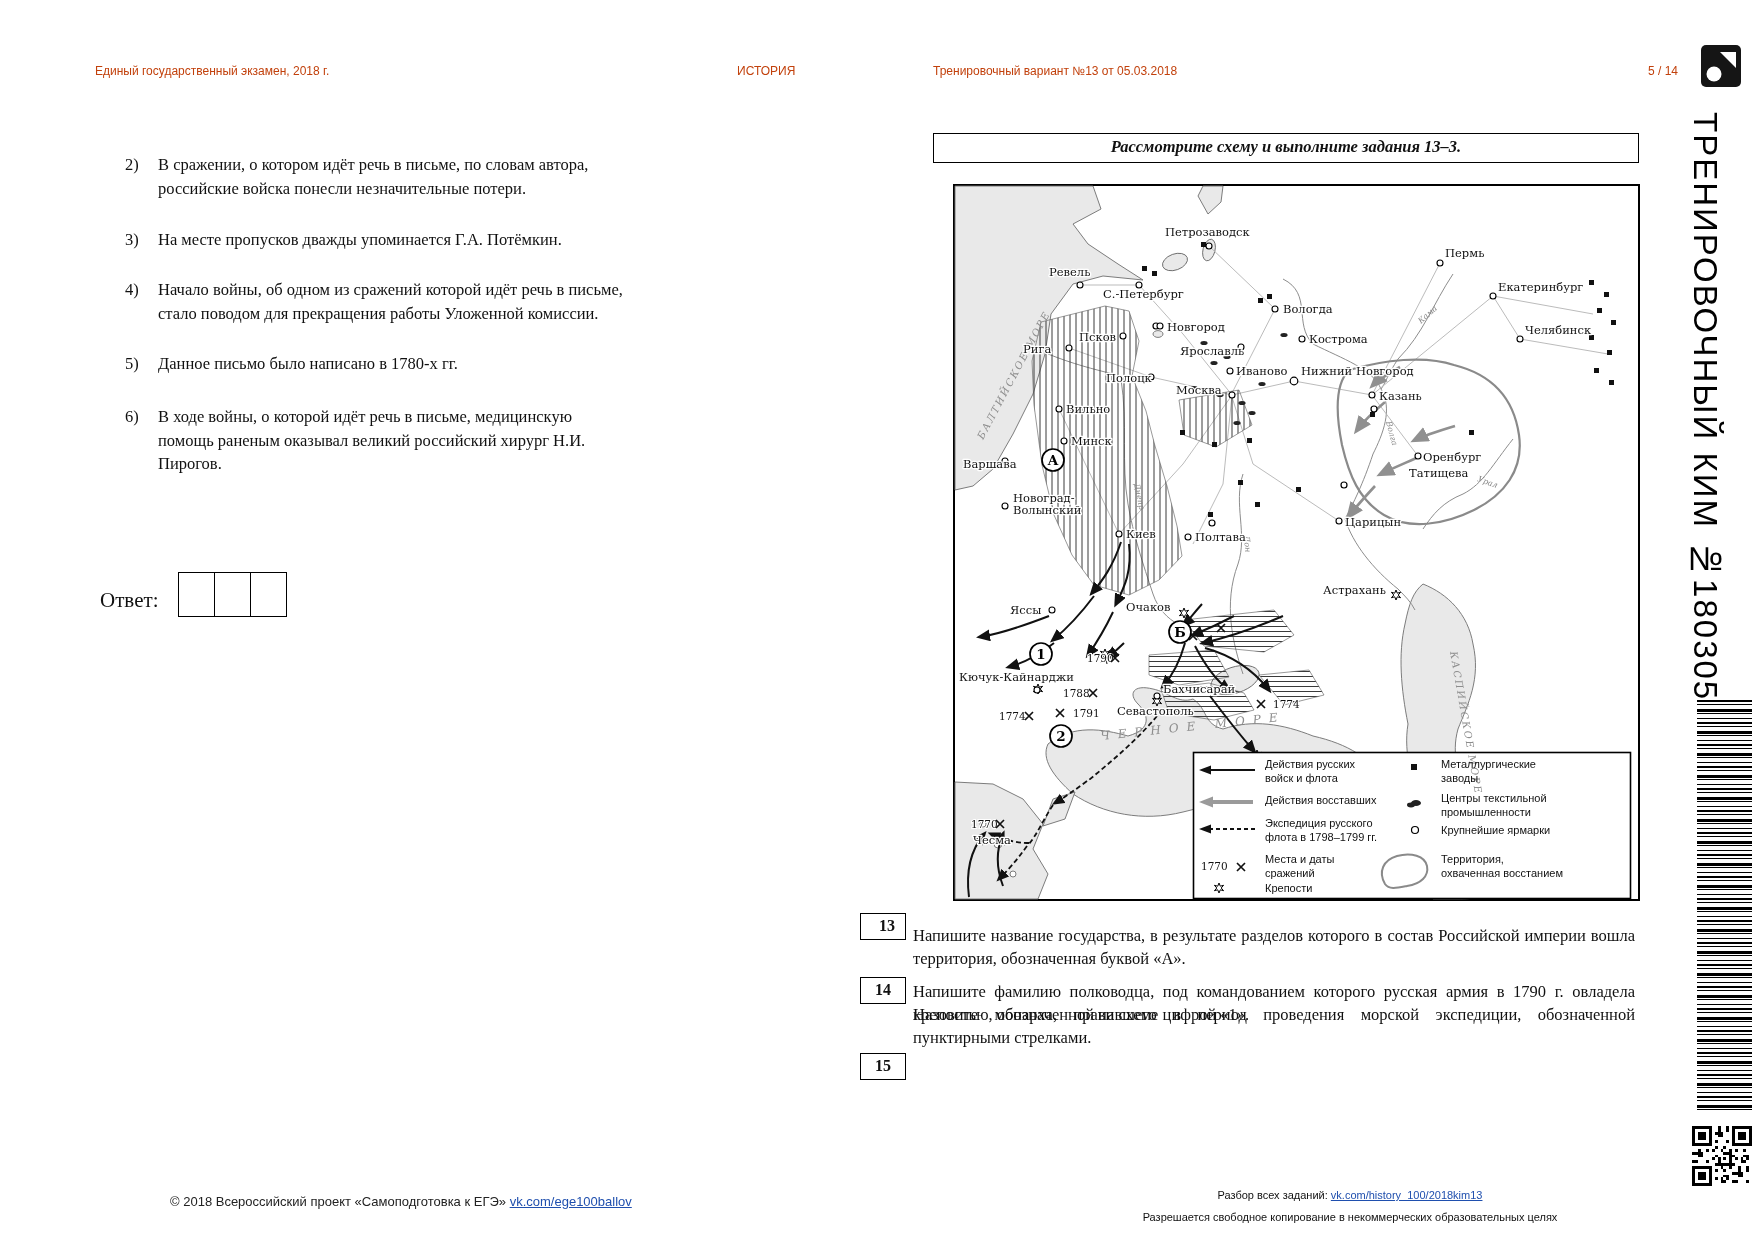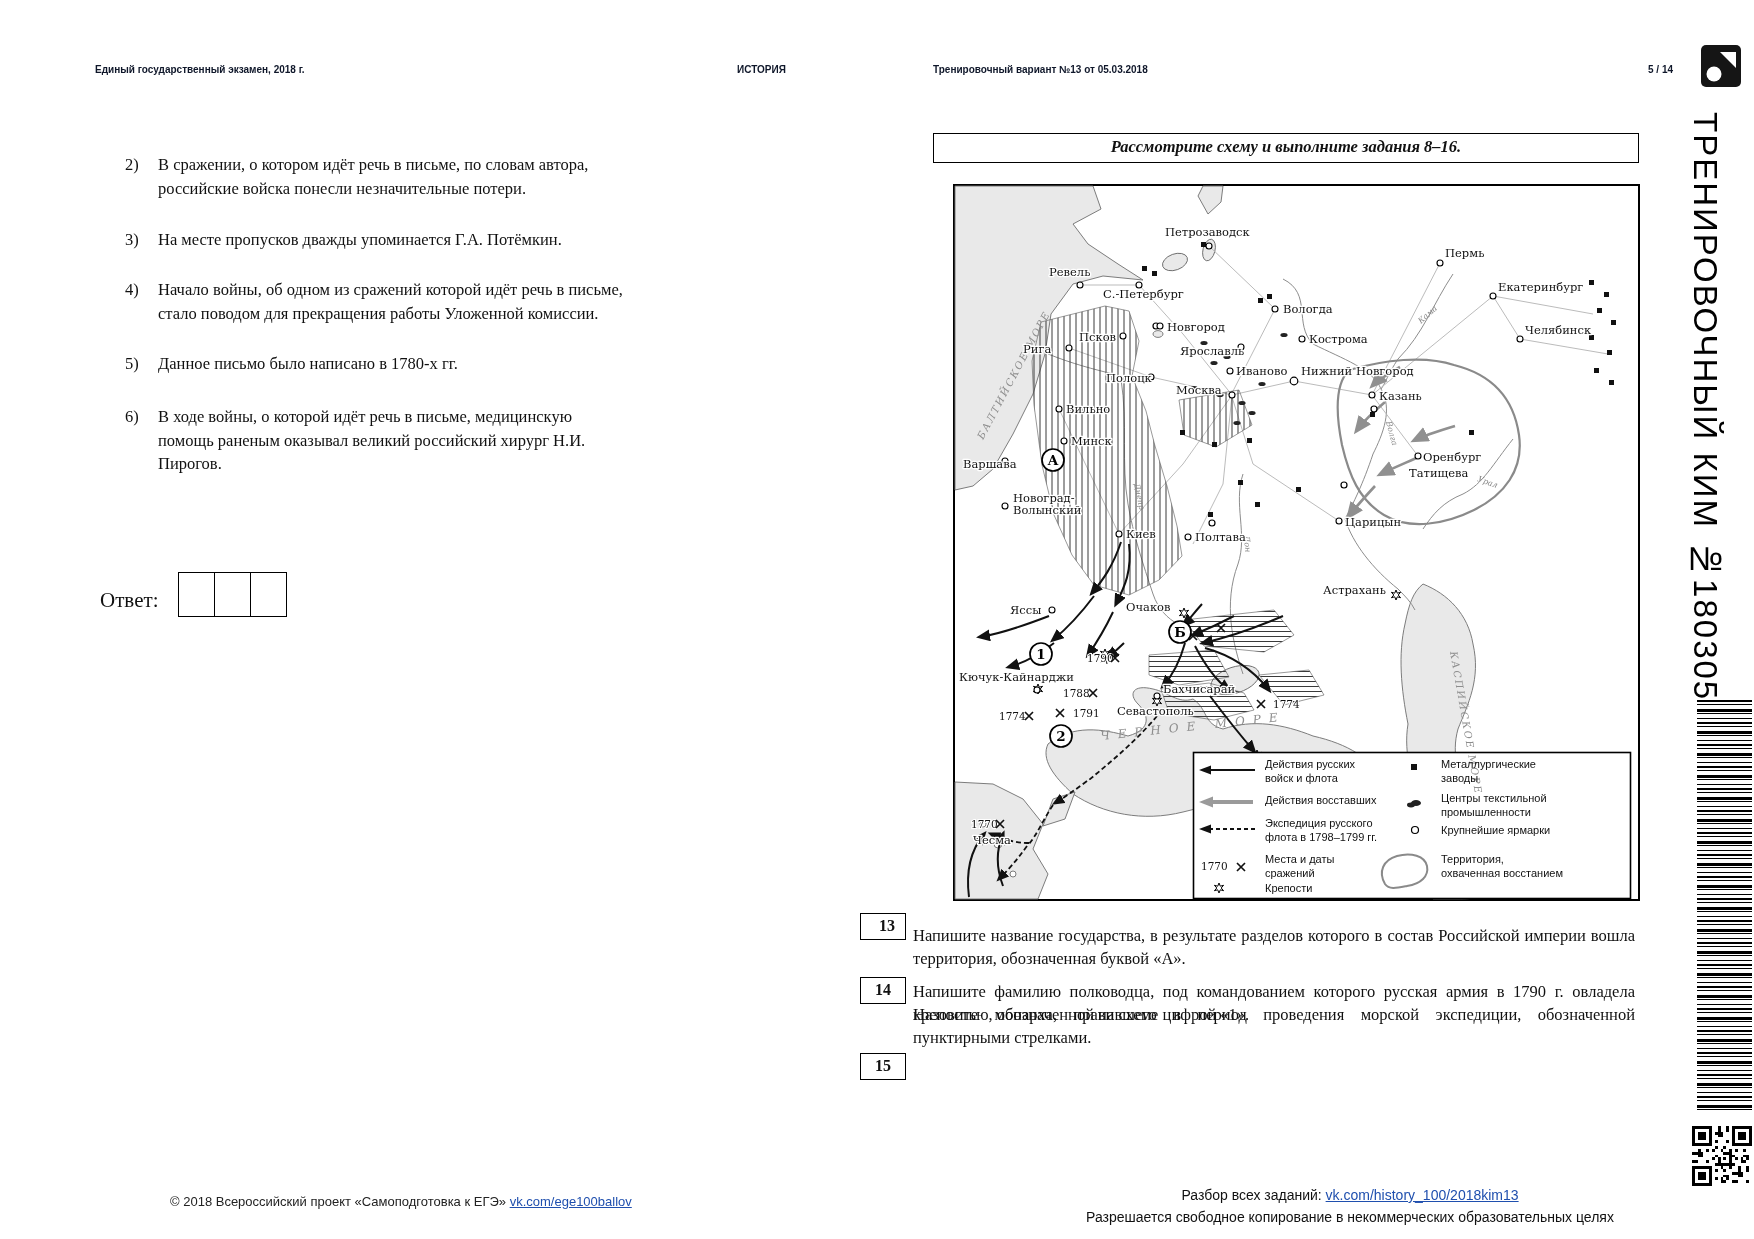--- a/index.html
+++ b/index.html
@@ -1,37 +1,37 @@
 <!DOCTYPE html>
 <html><head>
 <meta charset="utf-8">
 <style>
   html,body{margin:0;padding:0;background:#fff;}
   #page{position:relative;width:1754px;height:1239px;background:#fff;overflow:hidden;
         font-family:"Liberation Serif",serif;color:#111;}
   
-  .hdr{position:absolute;top:64px;font-family:"Liberation Sans",sans-serif;font-size:10px;color:#0f172a;white-space:nowrap;font-weight:bold;}
+  .hdr{position:absolute;top:64px;font-family:"Liberation Sans",sans-serif;font-size:12px;color:#c2410c;white-space:nowrap;}
   
   .stmt{position:absolute;left:125px;width:505px;font-size:16.5px;line-height:23.5px;}
   .stmt .num{position:absolute;left:0;top:0;}
   .stmt .txt{display:block;margin-left:33px;width:470px;}
   .answer-label{position:absolute;left:100px;top:588px;font-size:21px;}
   .agrid{position:absolute;left:178px;top:572px;display:flex;}
   .acell{width:35px;height:43px;border:1.6px solid #000;border-left:none;background:#fff;}
   .acell:first-child{border-left:1.6px solid #000;}
   
   .taskbox{position:absolute;left:933px;top:133px;width:706px;height:30px;border:1.6px solid #000;
            box-sizing:border-box;text-align:center;font-weight:bold;font-style:italic;font-size:16.5px;line-height:26px;}
   .qnum{position:absolute;left:860px;width:46px;height:27px;border:1.7px solid #000;box-sizing:border-box;
         text-align:center;font-weight:bold;font-size:16px;line-height:23px;background:#fff;}
   .qtxt{position:absolute;left:913px;width:722px;font-size:16.5px;line-height:23px;text-align:justify;}
   
   .f-left{position:absolute;left:170px;top:1194px;font-family:"Liberation Sans",sans-serif;font-size:13px;color:#222;white-space:nowrap;}
   .f-right{position:absolute;left:1000px;top:1184px;width:700px;text-align:center;
-           font-family:"Liberation Sans",sans-serif;font-size:14px;color:#111;line-height:22px;}
+           font-family:"Liberation Sans",sans-serif;font-size:11px;color:#111;line-height:22px;}
   a.lnk{color:#1f4fae;text-decoration:underline;cursor:pointer;}
   
   .vtitle{position:absolute;left:1686px;top:112px;height:580px;writing-mode:vertical-rl;white-space:nowrap;
           font-family:"Liberation Sans",sans-serif;font-size:33px;letter-spacing:2px;color:#000;}
   .barcode{position:absolute;left:1697px;top:700px;width:55px;height:410px;
      background:repeating-linear-gradient(180deg,#000 0 2px,#fff 2px 4px,#000 4px 5px,#fff 5px 9px,
         #000 9px 12px,#fff 12px 13px,#000 13px 14px,#fff 14px 18px,#000 18px 19px,#fff 19px 22px);}
   
   .city{font-family:"DejaVu Serif",serif;font-size:11.5px;fill:#111;paint-order:stroke;stroke:#fff;stroke-width:2.6px;stroke-linejoin:round;}
   .bdate{font-family:"DejaVu Serif",serif;font-size:10.5px;fill:#111;paint-order:stroke;stroke:#fff;stroke-width:2.2px;}
@@ -73,21 +73,21 @@
       </div>
     </div>
 
   <div class="answer-label">Ответ:</div>
   <div class="agrid">
     <div class="acell"></div>
     <div class="acell"></div>
     <div class="acell"></div>
   </div>
 
-  <div class="taskbox">Рассмотрите схему и выполните задания  8–16.</div>
+  <div class="taskbox">Рассмотрите схему и выполните задания  13–3.</div>
 
   <svg style="position:absolute;left:953px;top:184px;" width="687" height="717" viewBox="0 0 687 717" id="mapsvg">
     <defs>
       <pattern id="vh" width="6" height="6" patternUnits="userSpaceOnUse">
         <path d="M3,0 V6" stroke="#3a3a3a" stroke-width="1"></path>
       </pattern>
       <pattern id="hh" width="6" height="5" patternUnits="userSpaceOnUse">
         <path d="M0,2.5 H6" stroke="#3a3a3a" stroke-width="1"></path>
       </pattern>
       <marker id="ah" markerWidth="8" markerHeight="8" refX="5" refY="3" orient="auto">

